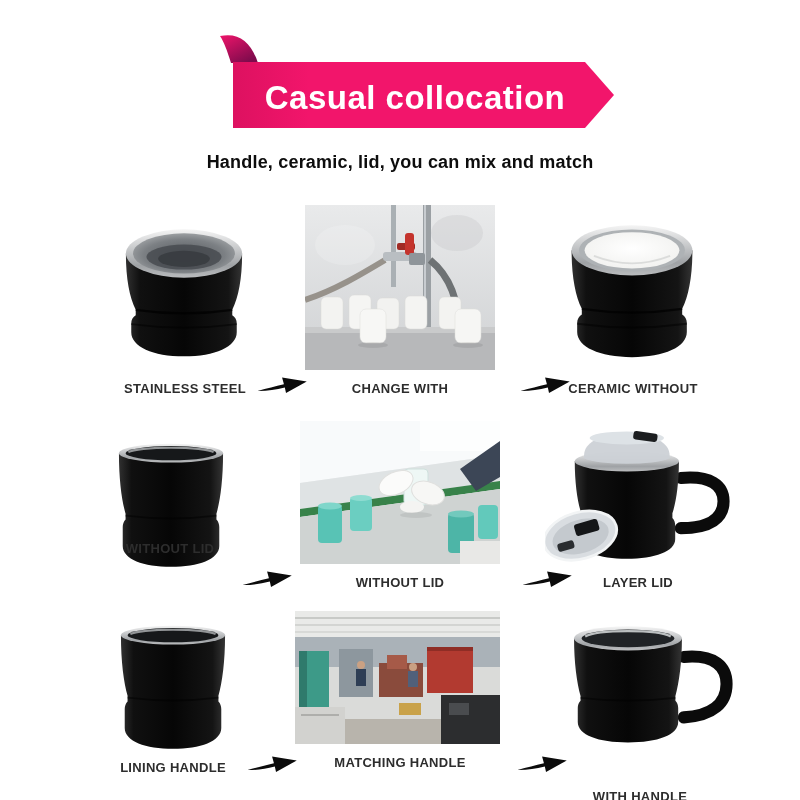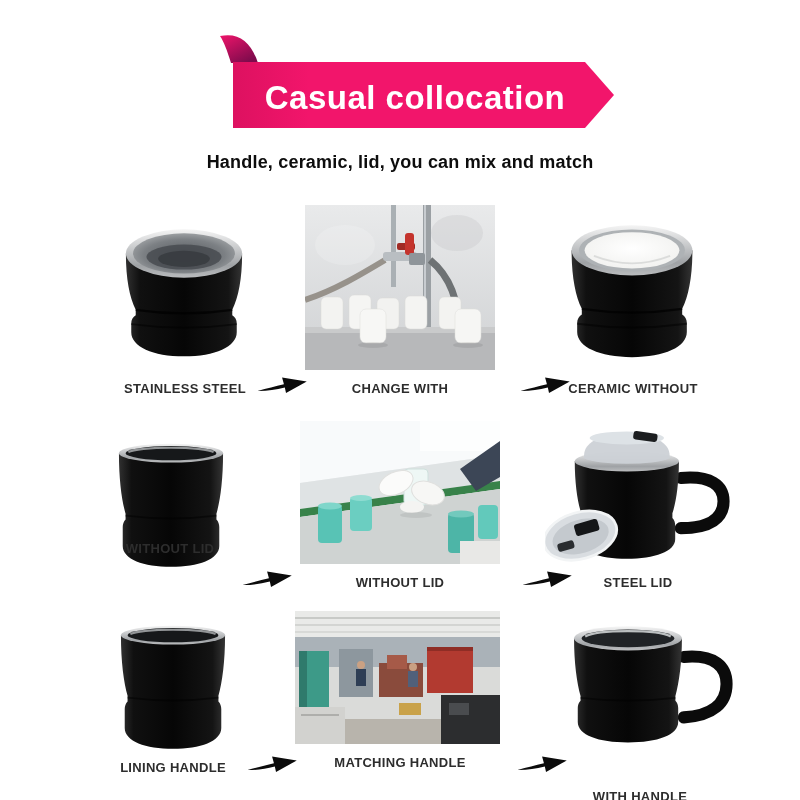--- a/index.html
+++ b/index.html
@@ -231,21 +231,21 @@
   </svg>
 
   <div class="label" style="top:541px;left:90px;width:160px">WITHOUT LID</div>
   <svg class="arrow" style="top:568px;left:240px" width="54" height="22" viewBox="0 0 54 22">
     <path d="M2,14 C12,12.5 20,11.5 29,10.5 L28,3.5 L52,10.5 L30,19.5 L29.5,13.8 C20,14.8 11,15.3 2,14 Z" fill="#0b0b0b"></path>
   </svg>
   <div class="label" style="top:575px;left:320px;width:160px">WITHOUT LID</div>
   <svg class="arrow" style="top:568px;left:520px" width="54" height="22" viewBox="0 0 54 22">
     <path d="M2,14 C12,12.5 20,11.5 29,10.5 L28,3.5 L52,10.5 L30,19.5 L29.5,13.8 C20,14.8 11,15.3 2,14 Z" fill="#0b0b0b"></path>
   </svg>
-  <div class="label" style="top:575px;left:558px;width:160px">STEEL LID</div>
+  <div class="label" style="top:575px;left:558px;width:160px">LAYER LID</div>
 
   <svg class="cup" style="left:102px;top:620px" width="142" viewBox="0 0 150 138">
     <defs>
       <linearGradient id="rimB2" x1="0" y1="0" x2="0" y2="1">
         <stop offset="0" stop-color="#f4f4f4"></stop>
           <stop offset="0.45" stop-color="#c2c4c6"></stop>
         <stop offset="0.75" stop-color="#9fa2a5"></stop>
           <stop offset="1" stop-color="#babcbe"></stop>
       </linearGradient>
       <linearGradient id="bodyB2" x1="0" y1="0" x2="1" y2="0">

